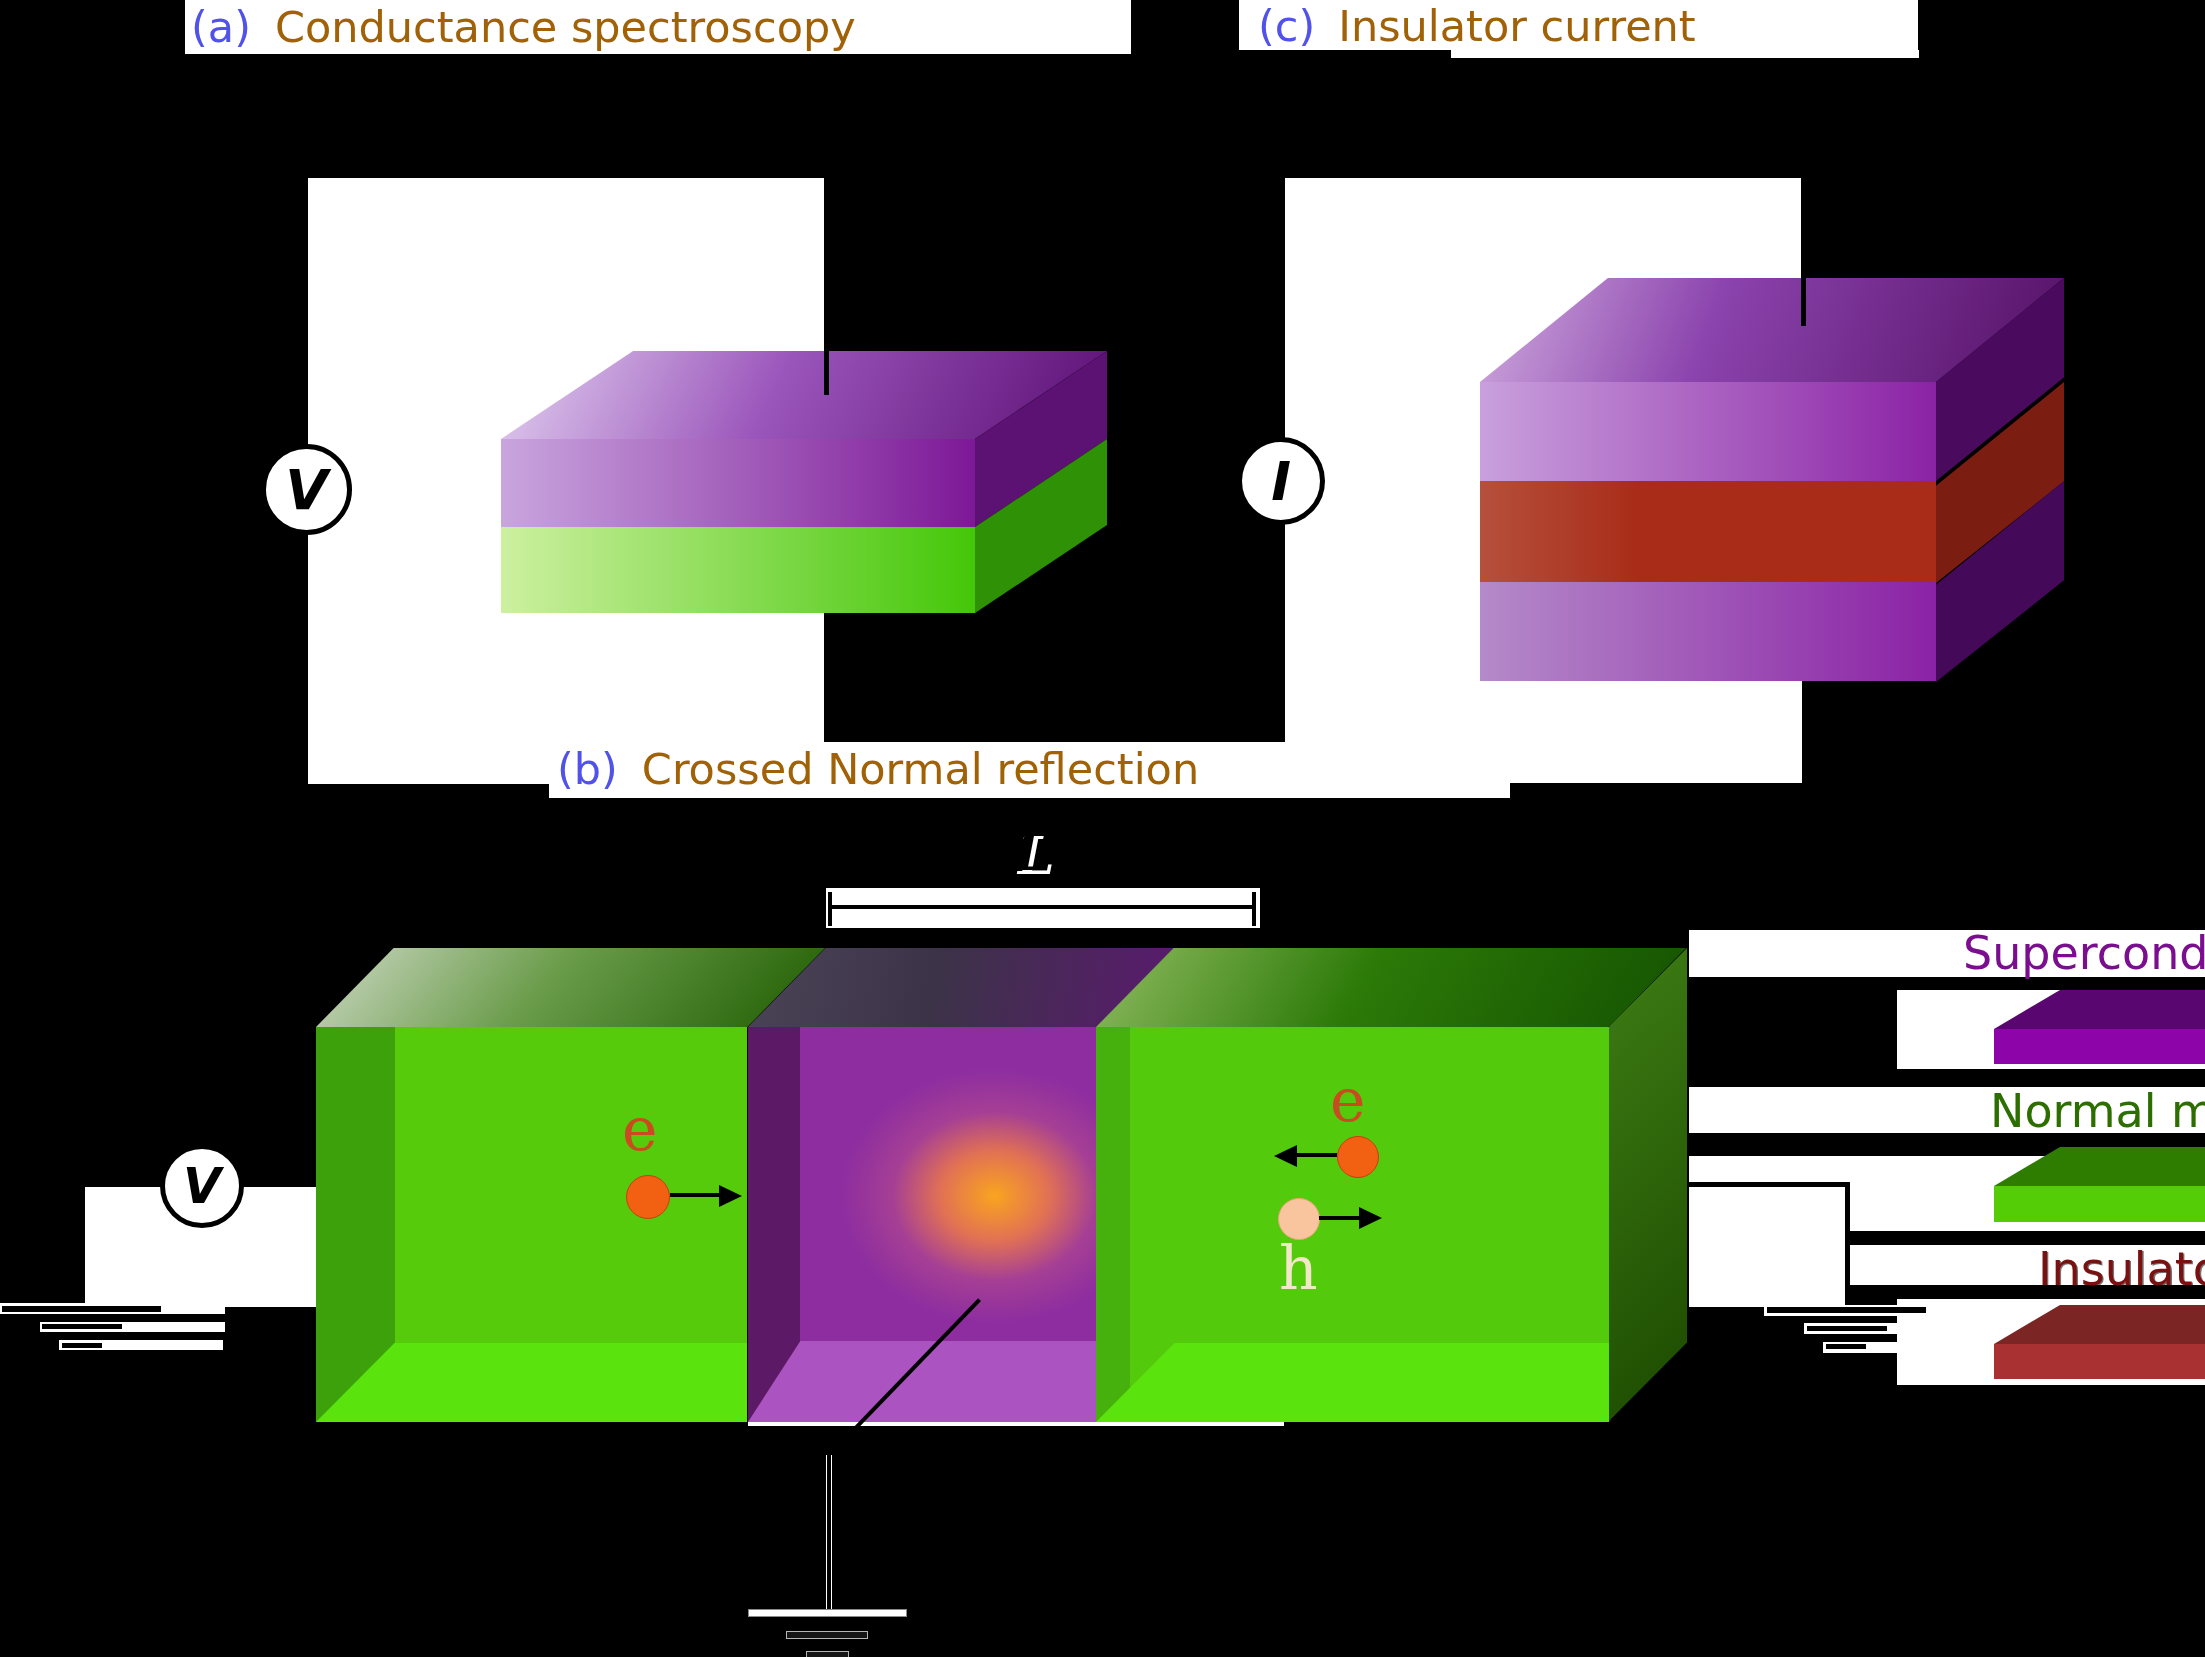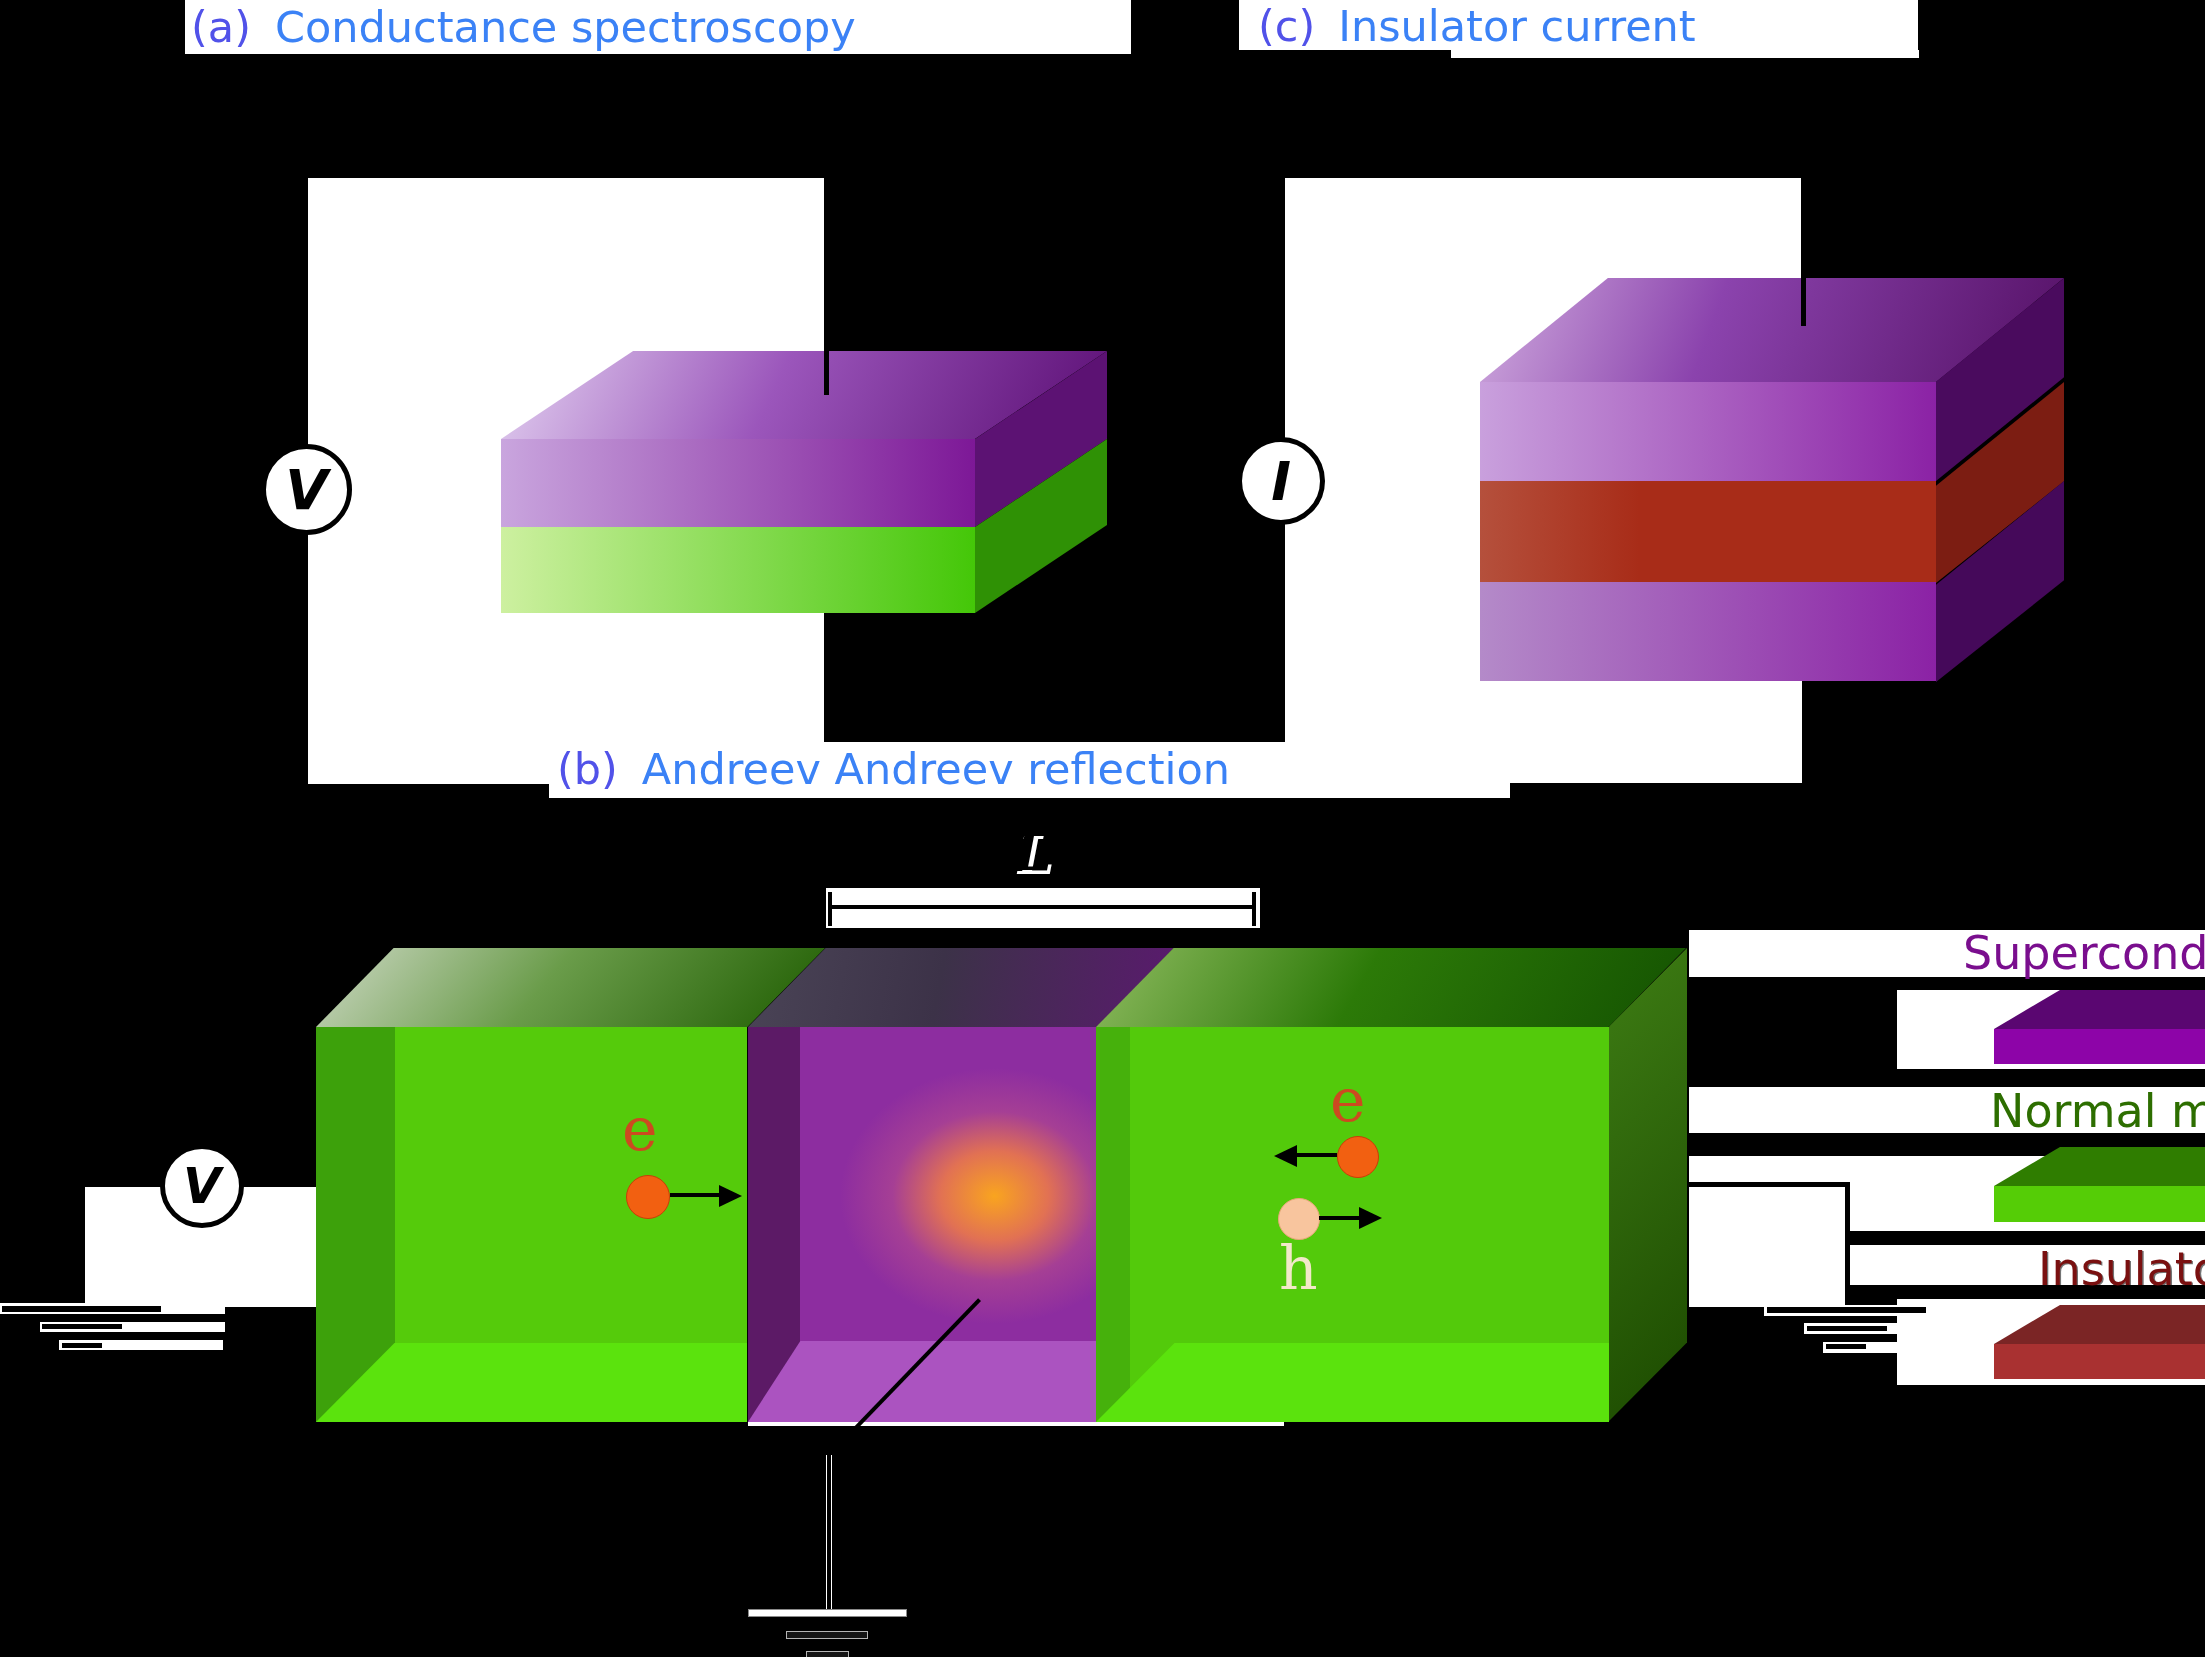--- a/index.html
+++ b/index.html
@@ -2,21 +2,21 @@
 <html style="font-size:7px"><head>
 <meta charset="utf-8">
 <style>
   html,body{margin:0;padding:0;background:#000;}
   body{width:2349px;height:1657px;position:relative;overflow:hidden;
        font-family:"DejaVu Sans","Liberation Sans",sans-serif;}
   .abs{position:absolute;}
   .white{background:#fff;}
   .titlebar{display:flex;align-items:flex-start;white-space:nowrap;}
   .tag{color:#5152e9;}
-  .ttl{color:#3b82f6;}
+  .ttl{color:#a16207;}
   .circuit{background:#fff;border:4.4px solid #000;box-sizing:border-box;}
   .meter{background:#fff;border:5.7px solid #000;border-radius:50%;box-sizing:border-box;
          display:flex;align-items:center;justify-content:center;
          font-style:italic;font-weight:bold;color:#000;}
   .wire{background:#000;}
   .gline{background:#000;}
   .gback{background:#fff;}
   .face{position:absolute;}
   .lbl{position:absolute;white-space:nowrap;}
   .legendlbl{font-size:46px;}
@@ -82,21 +82,21 @@
             clip-path:polygon(0% 51.6%,100% 0%,100% 49.4%,0% 100%);background:#45095a;"></div>
 <div class="abs wire" style="left:1801px;top:174px;width:4.9px;height:152px;"></div>
 <div class="abs meter" style="left:1237px;top:437px;width:88px;height:88px;font-size:53px;">
   <span>I</span>
 </div>
 
 <div class="abs white" style="left:549px;top:742px;width:961px;height:56px;"></div>
 <div class="abs titlebar" style="left:557px;top:744px;font-size:43px;">
   <span class="tag">(b)</span>
   <span style="width:24px;"></span>
-  <span class="ttl">Andreev Andreev reflection</span>
+  <span class="ttl">Crossed Normal reflection</span>
 </div>
 
 <div class="lbl serif" style="left:1014px;top:821px;font-size:52px;font-style:italic;font-weight:bold;color:#000;text-shadow:4px 4px 0 #fff;">L</div>
 <div class="abs white" style="left:826px;top:888px;width:434px;height:40px;"></div>
 <div class="abs" style="left:831px;top:905px;width:423px;height:4.4px;background:#000;"></div>
 <div class="abs" style="left:828px;top:892px;width:4.4px;height:34px;background:#000;"></div>
 <div class="abs" style="left:1252px;top:892px;width:4.4px;height:34px;background:#000;"></div>
 
 <div class="abs white" style="left:82px;top:1185px;width:234px;height:122px;"></div>
 <div class="abs wire" style="left:80px;top:1182px;width:236px;height:4.9px;"></div>

